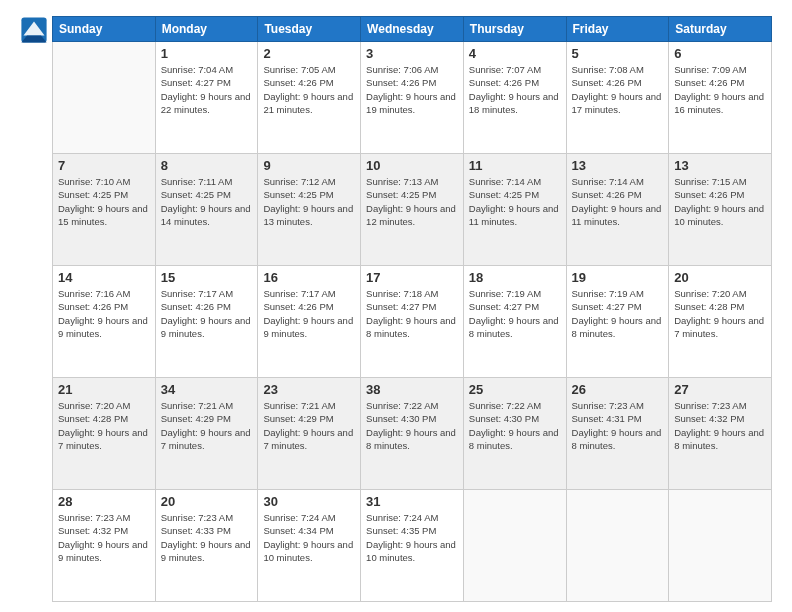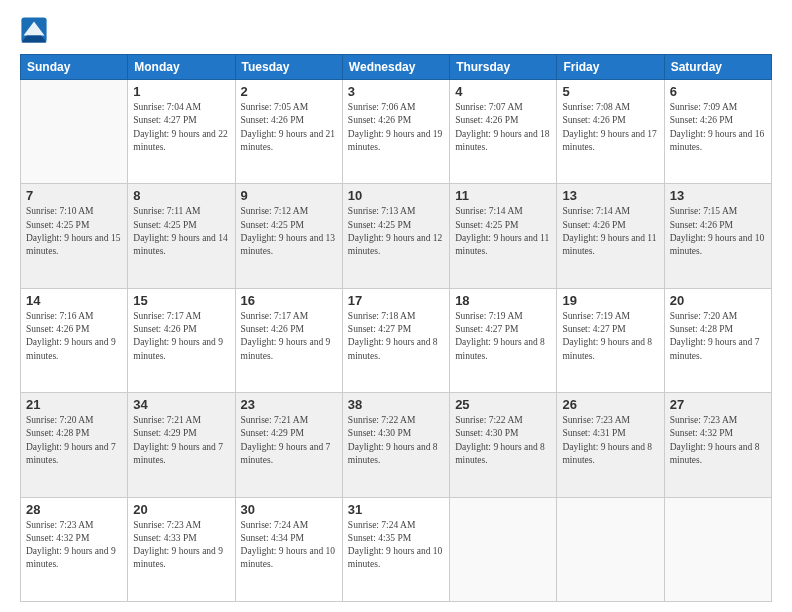--- a/index.html
+++ b/index.html
@@ -8,21 +8,21 @@
       height: 612px;
       font-family: Arial, sans-serif;
       background: #fff;
       overflow: hidden;
     }
     .page {
       width: 792px;
       height: 612px;
       padding: 16px 20px 10px 20px;
       display: flex;
-      flex-direction: column;
+      flex-direction: row;
     }
     .header {
       display: flex;
       justify-content: space-between;
       align-items: flex-start;
       margin-bottom: 10px;
     }
     .logo {
       display: flex;
       align-items: center;
@@ -82,21 +82,20 @@
       font-size: 13px;
       font-weight: bold;
       color: #333;
       display: block;
       margin-bottom: 2px;
     }
     .day-info {
       font-size: 9.5px;
       color: #444;
       line-height: 1.4;
-      font-family: Liberation Serif, serif;
     }
     .shaded-row td {
       background-color: #f0f0f0;
     }
   </style>
 </head>
 <body>
 
 <div class="page">
   <div class="header">

